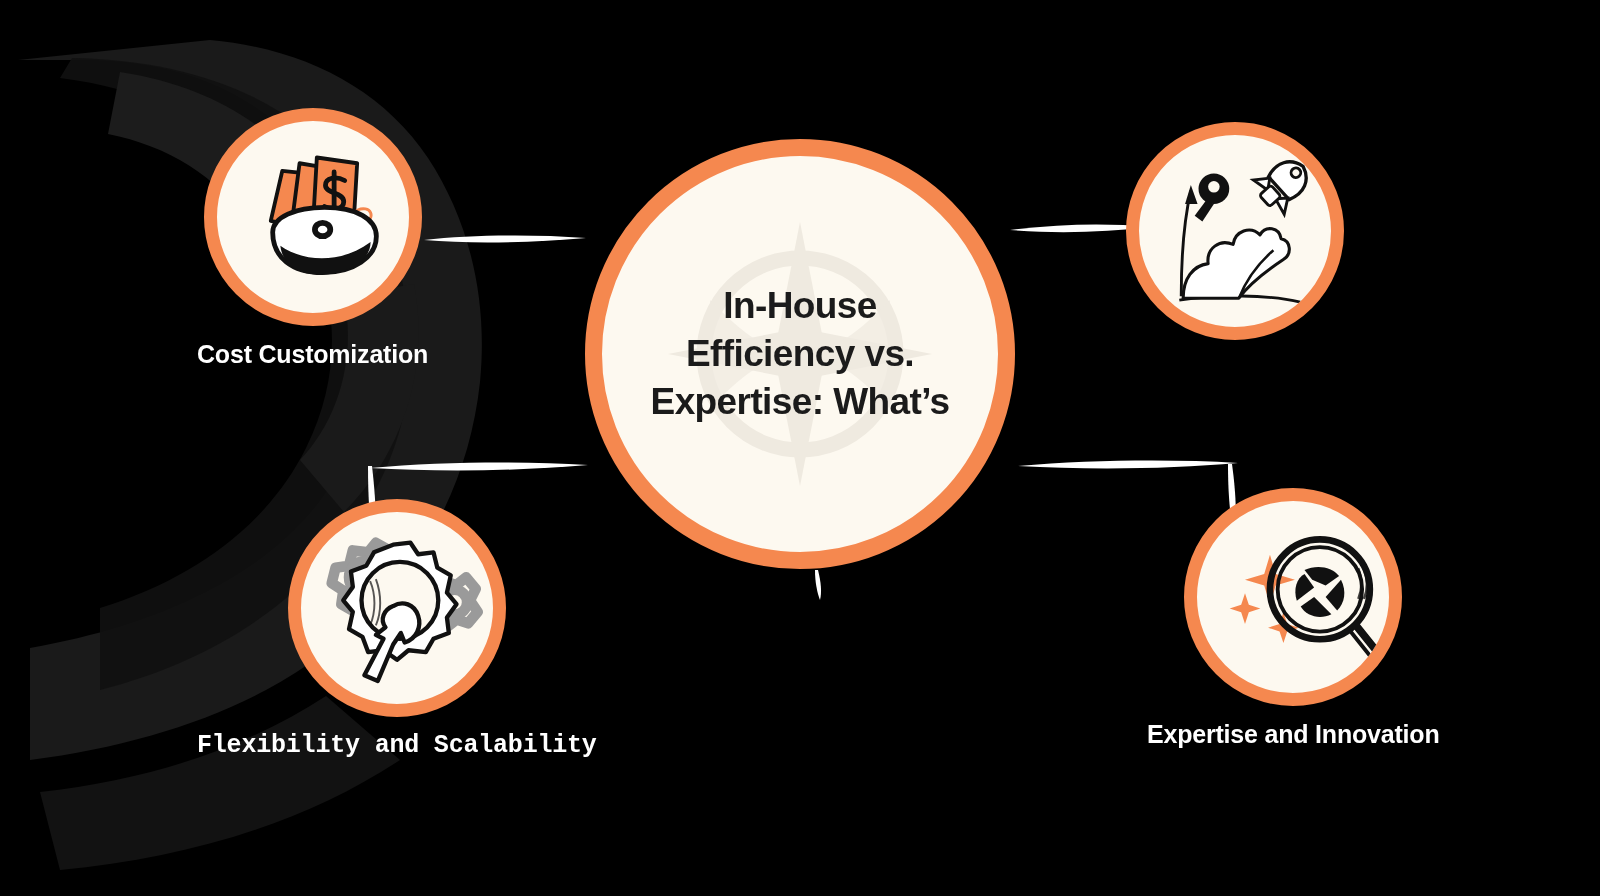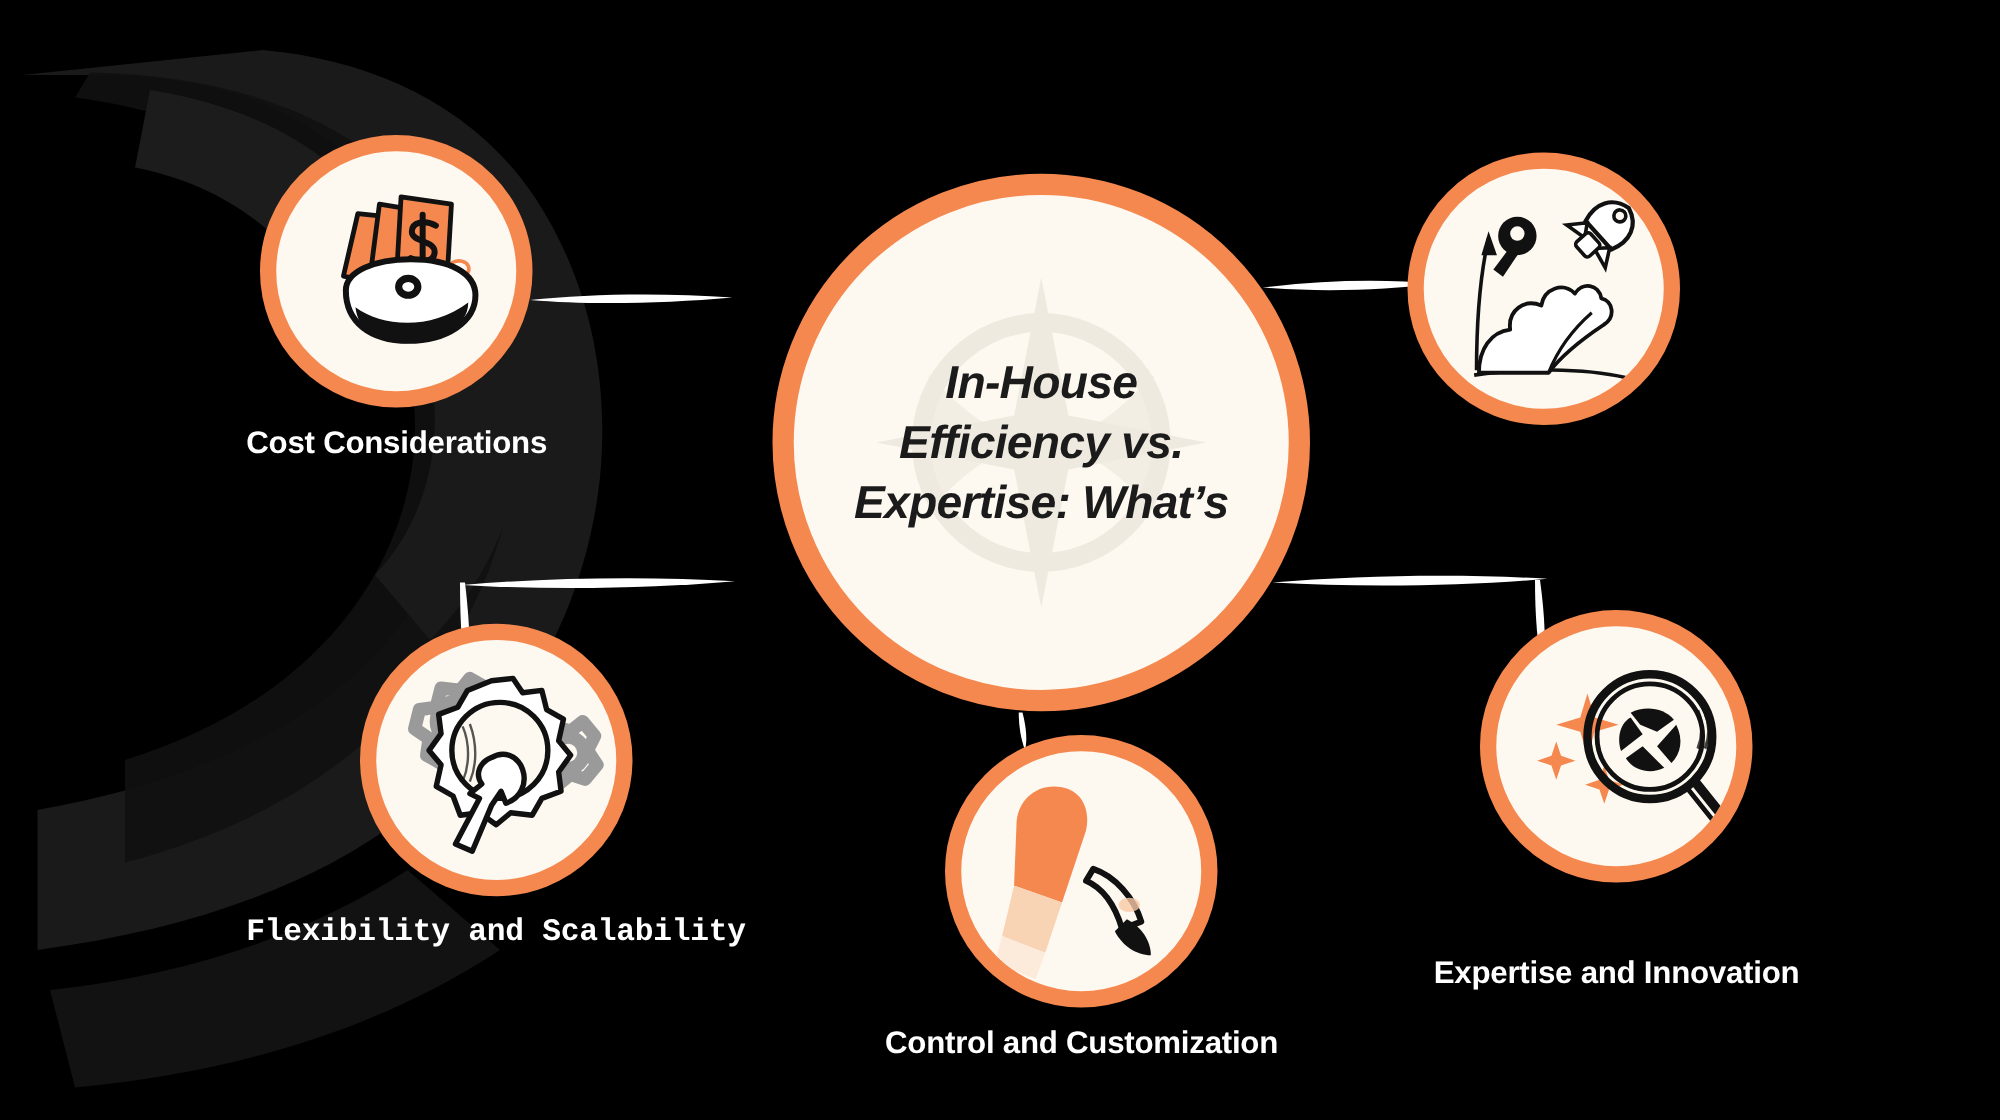--- a/index.html
+++ b/index.html
@@ -92,22 +92,22 @@
     transform: translate(-50%, -50%);
     z-index: 1;
     opacity: 1;
   }
 
   
   #node-cost            { left: 197px;  top: 108px; }
   #node-speed           { left: 1126px; top: 122px; }
   #node-flexibility     { left: 197px;  top: 499px; font-family: Liberation Mono, monospace; }
   #node-control         { left: 708px;  top: 588px; }
-  #node-expertise       { left: 1147px; top: 488px; gap: 44px; }
-  #node-center          { left: 618px;  top: 139px; font-style: italic; }
+  #node-expertise       { left: 1147px; top: 488px; }
+  #node-center          { left: 585px;  top: 139px; }
 </style>
 </head>
 <body>
 
 <div id="canvas">
 
   <svg class="wm-layer" viewBox="0 0 1600 896">
 
     <path d="M18 60 L90 60 C180 62 250 90 305 150 C362 212 382 290 372 372
              C360 470 300 545 206 592 C150 620 96 636 30 648 L30 760
@@ -176,21 +176,21 @@
 
         <path d="M58 116 C58 100 82 90 112 90 C145 90 166 102 166 120
                  C166 142 142 158 110 158 C78 158 58 142 58 116 Z" fill="#FFFFFF" stroke="#111111" stroke-width="5"></path>
 
         <path d="M66 130 C88 146 128 150 160 126 C160 146 136 160 108 160
                  C82 160 68 148 66 130 Z" fill="#111111"></path>
 
         <ellipse cx="110" cy="113" rx="8" ry="7" fill="#FFFFFF" stroke="#111111" stroke-width="6"></ellipse>
       </svg>
     </div>
-    <div class="node-label">Cost Considerations</div>
+    <div class="node-label">Cost Customization</div>
   </div>
 
   <div class="node" id="node-speed">
     <div class="bubble satellite">
       <svg class="glyph" viewBox="0 0 200 200">
 
         <path d="M44 168 C44 120 48 84 54 58" fill="none" stroke="#111111" stroke-width="3"></path>
         <path d="M54 52 L48 72 L61 72 Z" fill="#111111"></path>
 
         <path d="M42 172 C80 166 134 166 168 174" fill="none" stroke="#111111" stroke-width="3"></path>
@@ -249,41 +249,20 @@
 
         <g stroke="#111111" stroke-width="2" fill="none" opacity="0.7">
           <path d="M72 72 C78 86 78 104 72 118"></path>
           <path d="M78 70 C84 86 84 104 78 118"></path>
         </g>
       </svg>
     </div>
     <div class="node-label">Flexibility and Scalability</div>
   </div>
 
-  <div class="node" id="node-control">
-    <div class="bubble satellite">
-      <svg class="glyph" viewBox="0 0 200 200">
-
-        <path d="M46 62 C46 40 64 26 84 30 C100 33 108 48 104 66
-                 L84 126 L44 112 Z" fill="#F5884F"></path>
-
-        <path d="M44 112 L84 126 L70 168 L34 154 Z" fill="#F9D4B4"></path>
-        <path d="M34 154 L70 168 L62 190 L28 176 Z" fill="#FCEADA"></path>
-
-        <g fill="none" stroke="#111111" stroke-width="5" stroke-linejoin="round">
-          <path d="M110 98 C128 104 144 122 150 142 L134 148 C128 128 118 114 104 108 Z"></path>
-        </g>
-
-        <path d="M138 140 C150 146 158 158 158 170 C146 170 134 162 128 150 Z" fill="#111111"></path>
-
-        <ellipse cx="140" cy="128" rx="9" ry="6" fill="#F9C9A6" opacity="0.8"></ellipse>
-      </svg>
-    </div>
-    <div class="node-label">Control and Customization</div>
-  </div>
 
   <div class="node" id="node-expertise">
     <div class="bubble satellite">
       <svg class="glyph" viewBox="0 0 200 200">
 
         <g fill="#F5884F">
           <path d="M76 56 L82 76 L102 82 L82 88 L76 108 L70 88 L50 82 L70 76 Z"></path>
           <path d="M50 96 L54 108 L66 112 L54 116 L50 128 L46 116 L34 112 L46 108 Z"></path>
           <path d="M90 116 L94 128 L106 132 L94 136 L90 148 L86 136 L74 132 L86 128 Z"></path>
         </g>

